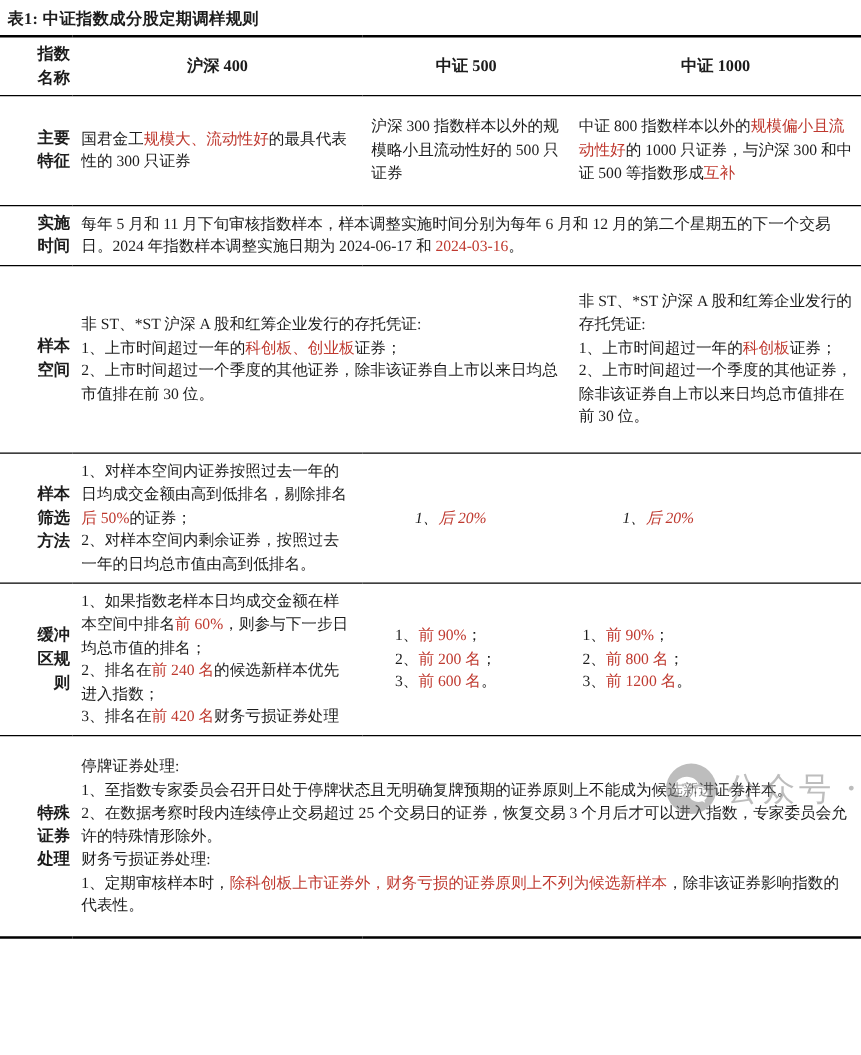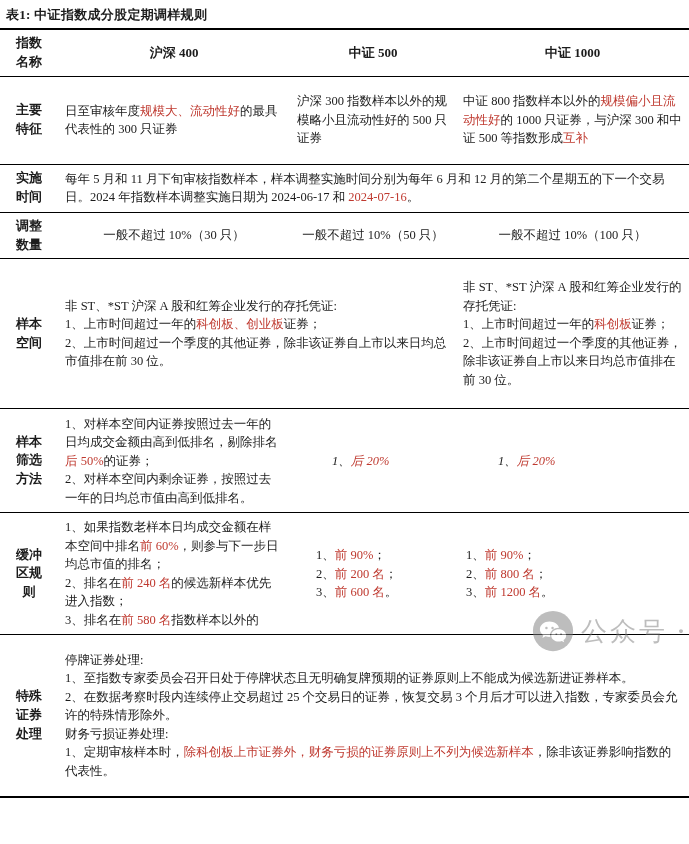--- a/index.html
+++ b/index.html
@@ -35,21 +35,21 @@
     padding: 5px 7px;
     vertical-align: middle;
     line-height: 1.48;
     text-align: left;
     font-weight: normal;
   }
   thead tr { border-bottom: 1.5px solid #000; height: 38px; }
   tbody tr { border-bottom: 1px solid #000; }
   tbody tr:last-child { border-bottom: none; }
   th.lab {
-    text-align: center;
+    text-align: right;
     font-weight: bold;
     padding: 4px 2px;
     font-size: 13px;
     margin-left: 11px;
   }
   .lab-line { display: block; line-height: 1.45; }
   thead th.colhead { text-align: center; font-weight: bold; font-size: 13px; }
   td.cell { white-space: pre-wrap; }
   td.center { text-align: center; }
   .red { color: #bf392f; }
@@ -110,42 +110,33 @@
         <th class="colhead">中证 1000</th>
       </tr>
     </thead>
     <tbody>
 
       <tr class="r-feature">
         <th class="lab">
           <span class="lab-line">主要</span>
           <span class="lab-line">特征</span>
         </th>
-        <td class="cell"><span>日至审核年度</span><span class="red">规模大、流动性好</span><span>的最具代表性的 300 只证券</span></td>
+        <td class="cell"><span>国君金工</span><span class="red">规模大、流动性好</span><span>的最具代表性的 300 只证券</span></td>
         <td class="cell"><span>沪深 300 指数样本以外的规模略小且流动性好的 500 只证券</span></td>
         <td class="cell"><span>中证 800 指数样本以外的</span><span class="red">规模偏小且流动性好</span><span>的 1000 只证券，与沪深 300 和中证 500 等指数形成</span><span class="red">互补</span></td>
       </tr>
 
       <tr class="r-schedule">
         <th class="lab">
           <span class="lab-line">实施</span>
           <span class="lab-line">时间</span>
         </th>
-        <td class="cell" colspan="3"><span>每年 5 月和 11 月下旬审核指数样本，样本调整实施时间分别为每年 6 月和 12 月的第二个星期五的下一个交易日。2024 年指数样本调整实施日期为 2024-06-17 和 </span><span class="red">2024-07-16</span><span>。</span></td>
-      </tr>
-
-      <tr class="r-quantity">
-        <th class="lab">
-          <span class="lab-line">调整</span>
-          <span class="lab-line">数量</span>
-        </th>
-        <td class="cell center">一般不超过 10%（30 只）</td>
-        <td class="cell center">一般不超过 10%（50 只）</td>
-        <td class="cell center">一般不超过 10%（100 只）</td>
-      </tr>
+        <td class="cell" colspan="3"><span>每年 5 月和 11 月下旬审核指数样本，样本调整实施时间分别为每年 6 月和 12 月的第二个星期五的下一个交易日。2024 年指数样本调整实施日期为 2024-06-17 和 </span><span class="red">2024-03-16</span><span>。</span></td>
+      </tr>
+
 
 
       <tr class="r-universe">
         <th class="lab">
           <span class="lab-line">样本</span>
           <span class="lab-line">空间</span>
         </th>
         <td class="cell" colspan="2"><span>非 ST、*ST 沪深 A 股和红筹企业发行的存托凭证:
 1、上市时间超过一年的</span><span class="red">科创板、创业板</span><span>证券；
 2、上市时间超过一个季度的其他证券，除非该证券自上市以来日均总市值排在前 30 位。</span></td>
@@ -167,21 +158,21 @@
       </tr>
 
       <tr class="r-buffer">
         <th class="lab">
           <span class="lab-line">缓冲</span>
           <span class="lab-line">区规</span>
           <span class="lab-line">则</span>
         </th>
         <td class="cell"><span>1、如果指数老样本日均成交金额在样本空间中排名</span><span class="red">前 60%</span><span>，则参与下一步日均总市值的排名；
 2、排名在</span><span class="red">前 240 名</span><span>的候选新样本优先进入指数；
-3、排名在</span><span class="red">前 580 名</span><span>指数样本以外的</span></td>
+3、排名在</span><span class="red">前 420 名</span><span>财务亏损证券处理</span></td>
         <td class="cell ind-b"><span>1、</span><span class="red">前 90%</span><span>；
 2、</span><span class="red">前 200 名</span><span>；
 3、</span><span class="red">前 600 名</span><span>。</span></td>
         <td class="cell ind-c"><span>1、</span><span class="red">前 90%</span><span>；
 2、</span><span class="red">前 800 名</span><span>；
 3、</span><span class="red">前 1200 名</span><span>。</span></td>
       </tr>
 
       <tr class="r-special">
         <th class="lab">

